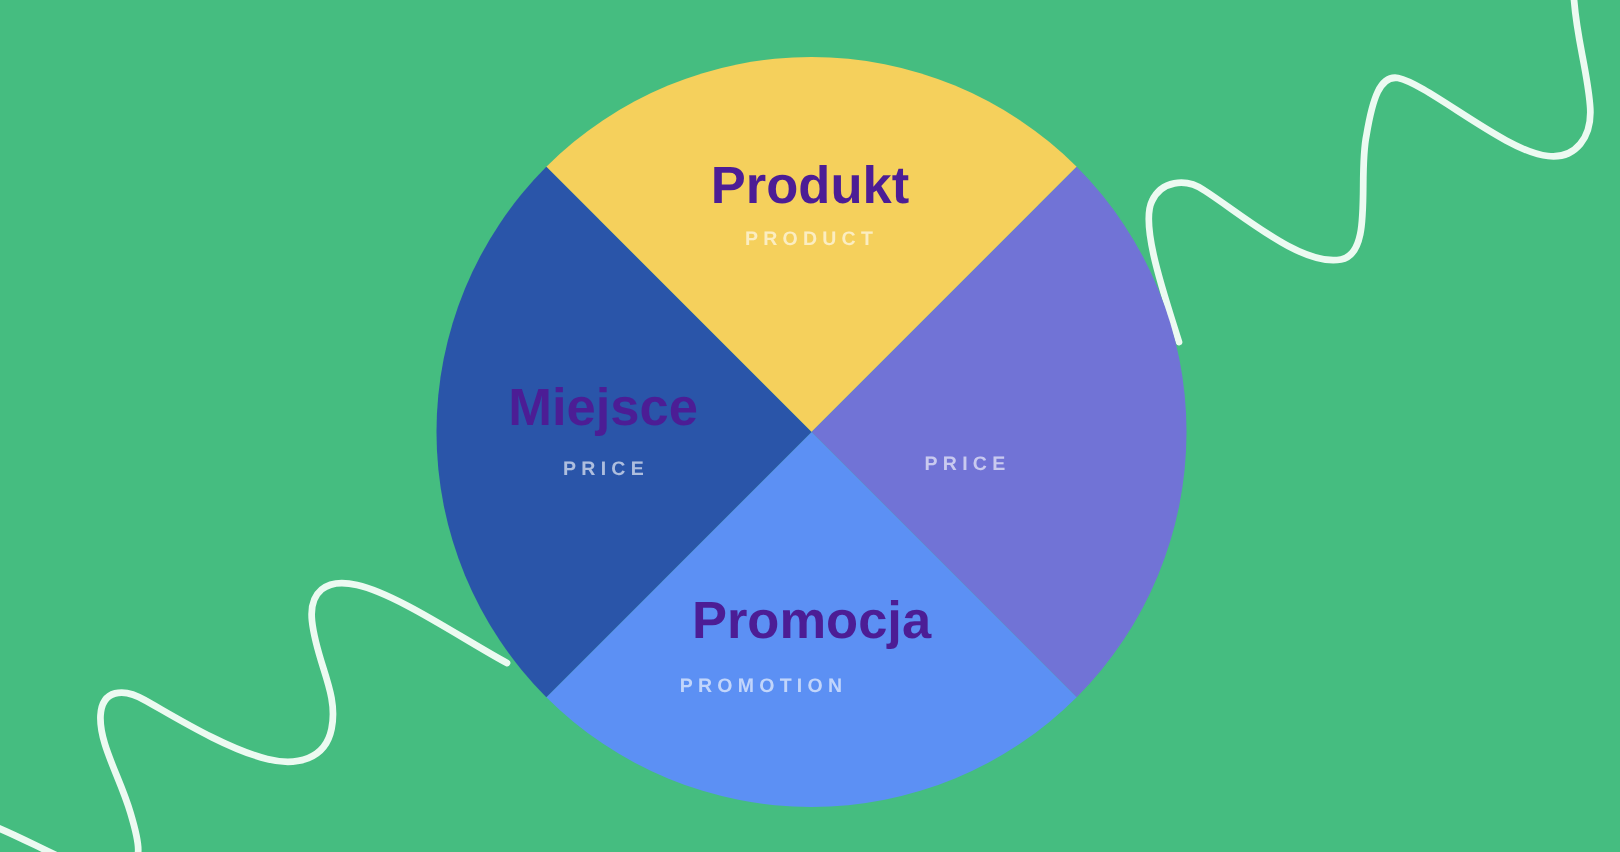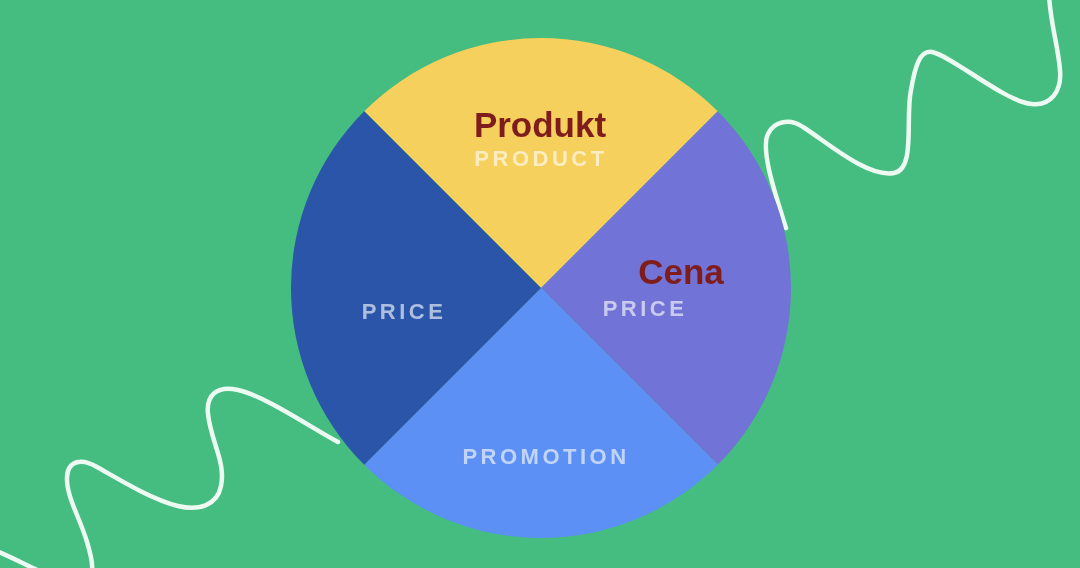--- a/index.html
+++ b/index.html
@@ -16,37 +16,37 @@
     position: absolute;
     transform: translate(-50%, -50%);
     white-space: nowrap;
     text-align: center;
     line-height: 1;
     user-select: none;
   }
   .seg-title {
     font-size: 35px;
     font-weight: 700;
-    color: #7f1d1d;
+    color: #4c1d95;
   }
   .seg-sub {
-    font-size: 22px;
+    font-size: 13px;
     font-weight: 600;
     letter-spacing: 3.5px;
     color: rgba(255, 255, 255, 0.62);
   }
   
   .pos-produkt   { left: 540px; top: 124px; }
   .pos-product   { left: 541px; top: 159px; }
   .pos-cena      { left: 681px; top: 271px; }
   .pos-price     { left: 645px; top: 309px; }
   .pos-miejsce   { left: 402px; top: 272px; }
   .pos-place     { left: 404px; top: 312px; }
   .pos-promocja  { left: 541px; top: 414px; }
-  .pos-promotion { left: 546px; top: 457px; }
+  .pos-promotion { left: 509px; top: 457px; }
 </style>
 </head>
 <body>
 
 <div class="stage">
   <svg viewBox="0 0 1080 568" width="1080" height="568">
 
     <rect x="0" y="0" width="1080" height="568" fill="#45bd80"></rect>
 
     <path d="M 786 228 C 776 196 760 150 768 134
@@ -72,19 +72,20 @@
       <path d="M 541 288 L 364.22 111.22 A 250 250 0 0 1 717.78 111.22 Z" fill="#f5d05c"></path>
       <path d="M 541 288 L 717.78 111.22 A 250 250 0 0 1 717.78 464.78 Z" fill="#7173d6"></path>
       <path d="M 541 288 L 717.78 464.78 A 250 250 0 0 1 364.22 464.78 Z" fill="#5c90f4"></path>
       <path d="M 541 288 L 364.22 464.78 A 250 250 0 0 1 364.22 111.22 Z" fill="#2a55a9"></path>
     </g>
   </svg>
 
   <div class="seg-label seg-title pos-produkt">Produkt</div>
   <div class="seg-label seg-sub pos-product">PRODUCT</div>
 
-  <div class="seg-label seg-title pos-cena">Cena</div>
   <div class="seg-label seg-sub pos-price">PRICE</div>
 
+  <div class="seg-label seg-title pos-promocja">Promocja</div>
   <div class="seg-label seg-sub pos-promotion">PROMOTION</div>
 
+  <div class="seg-label seg-title pos-miejsce">Miejsce</div>
   <div class="seg-label seg-sub pos-place">PRICE</div>
 </div>
 
 </body></html>

